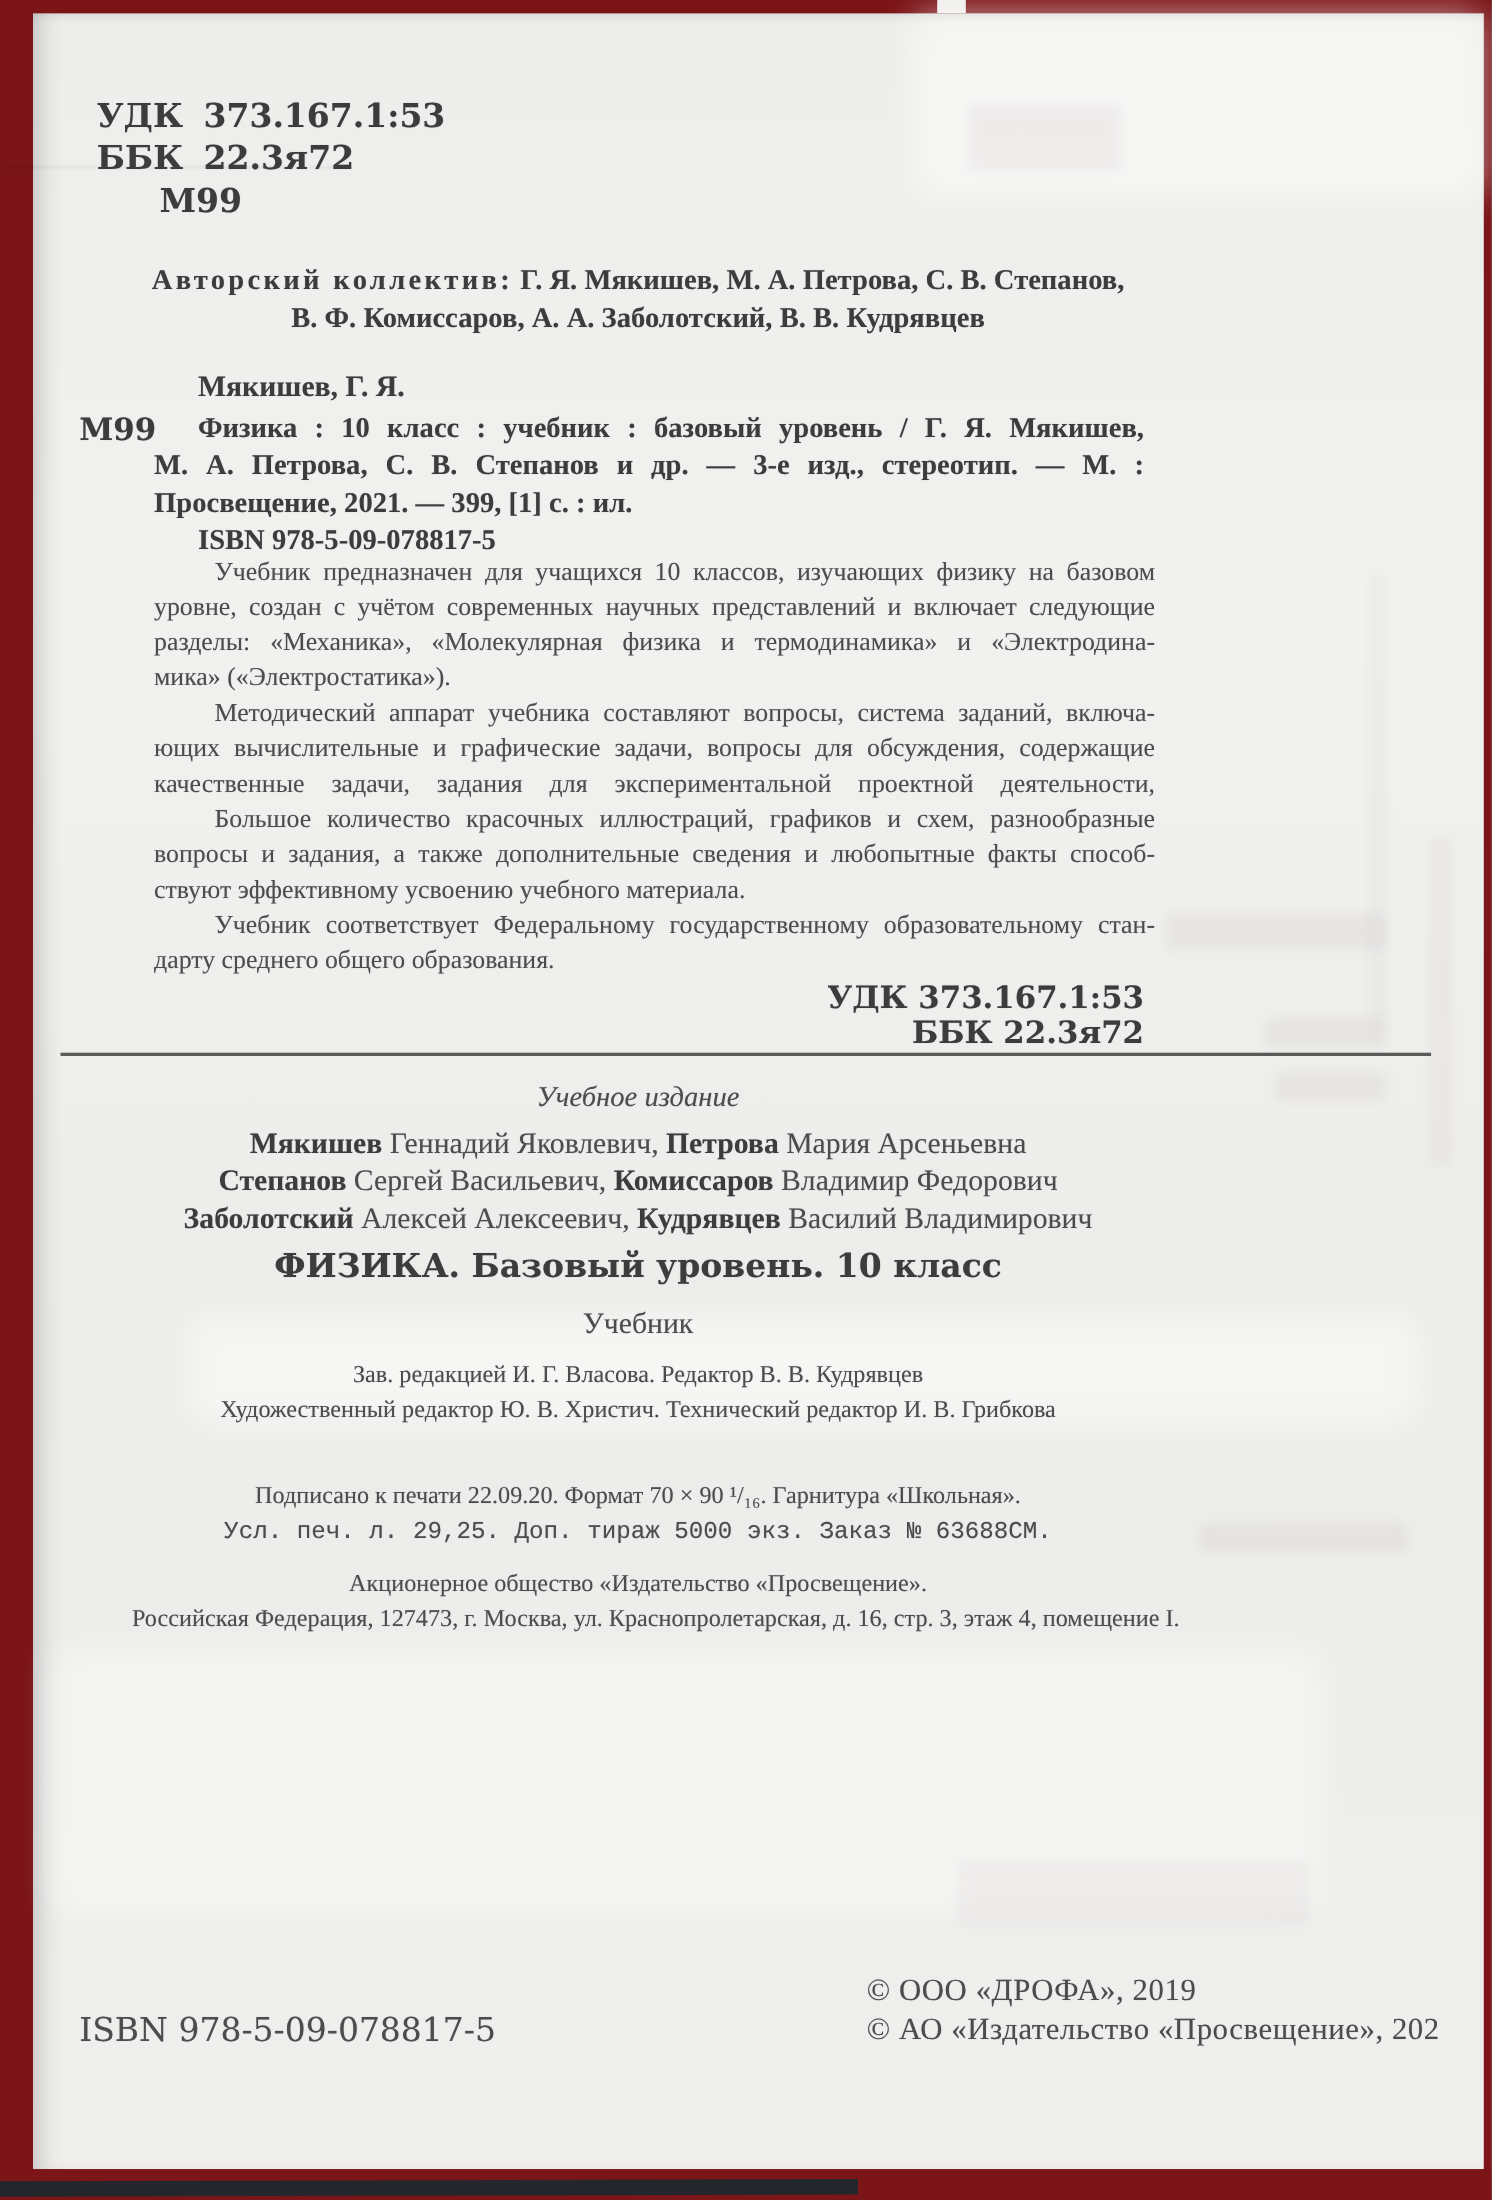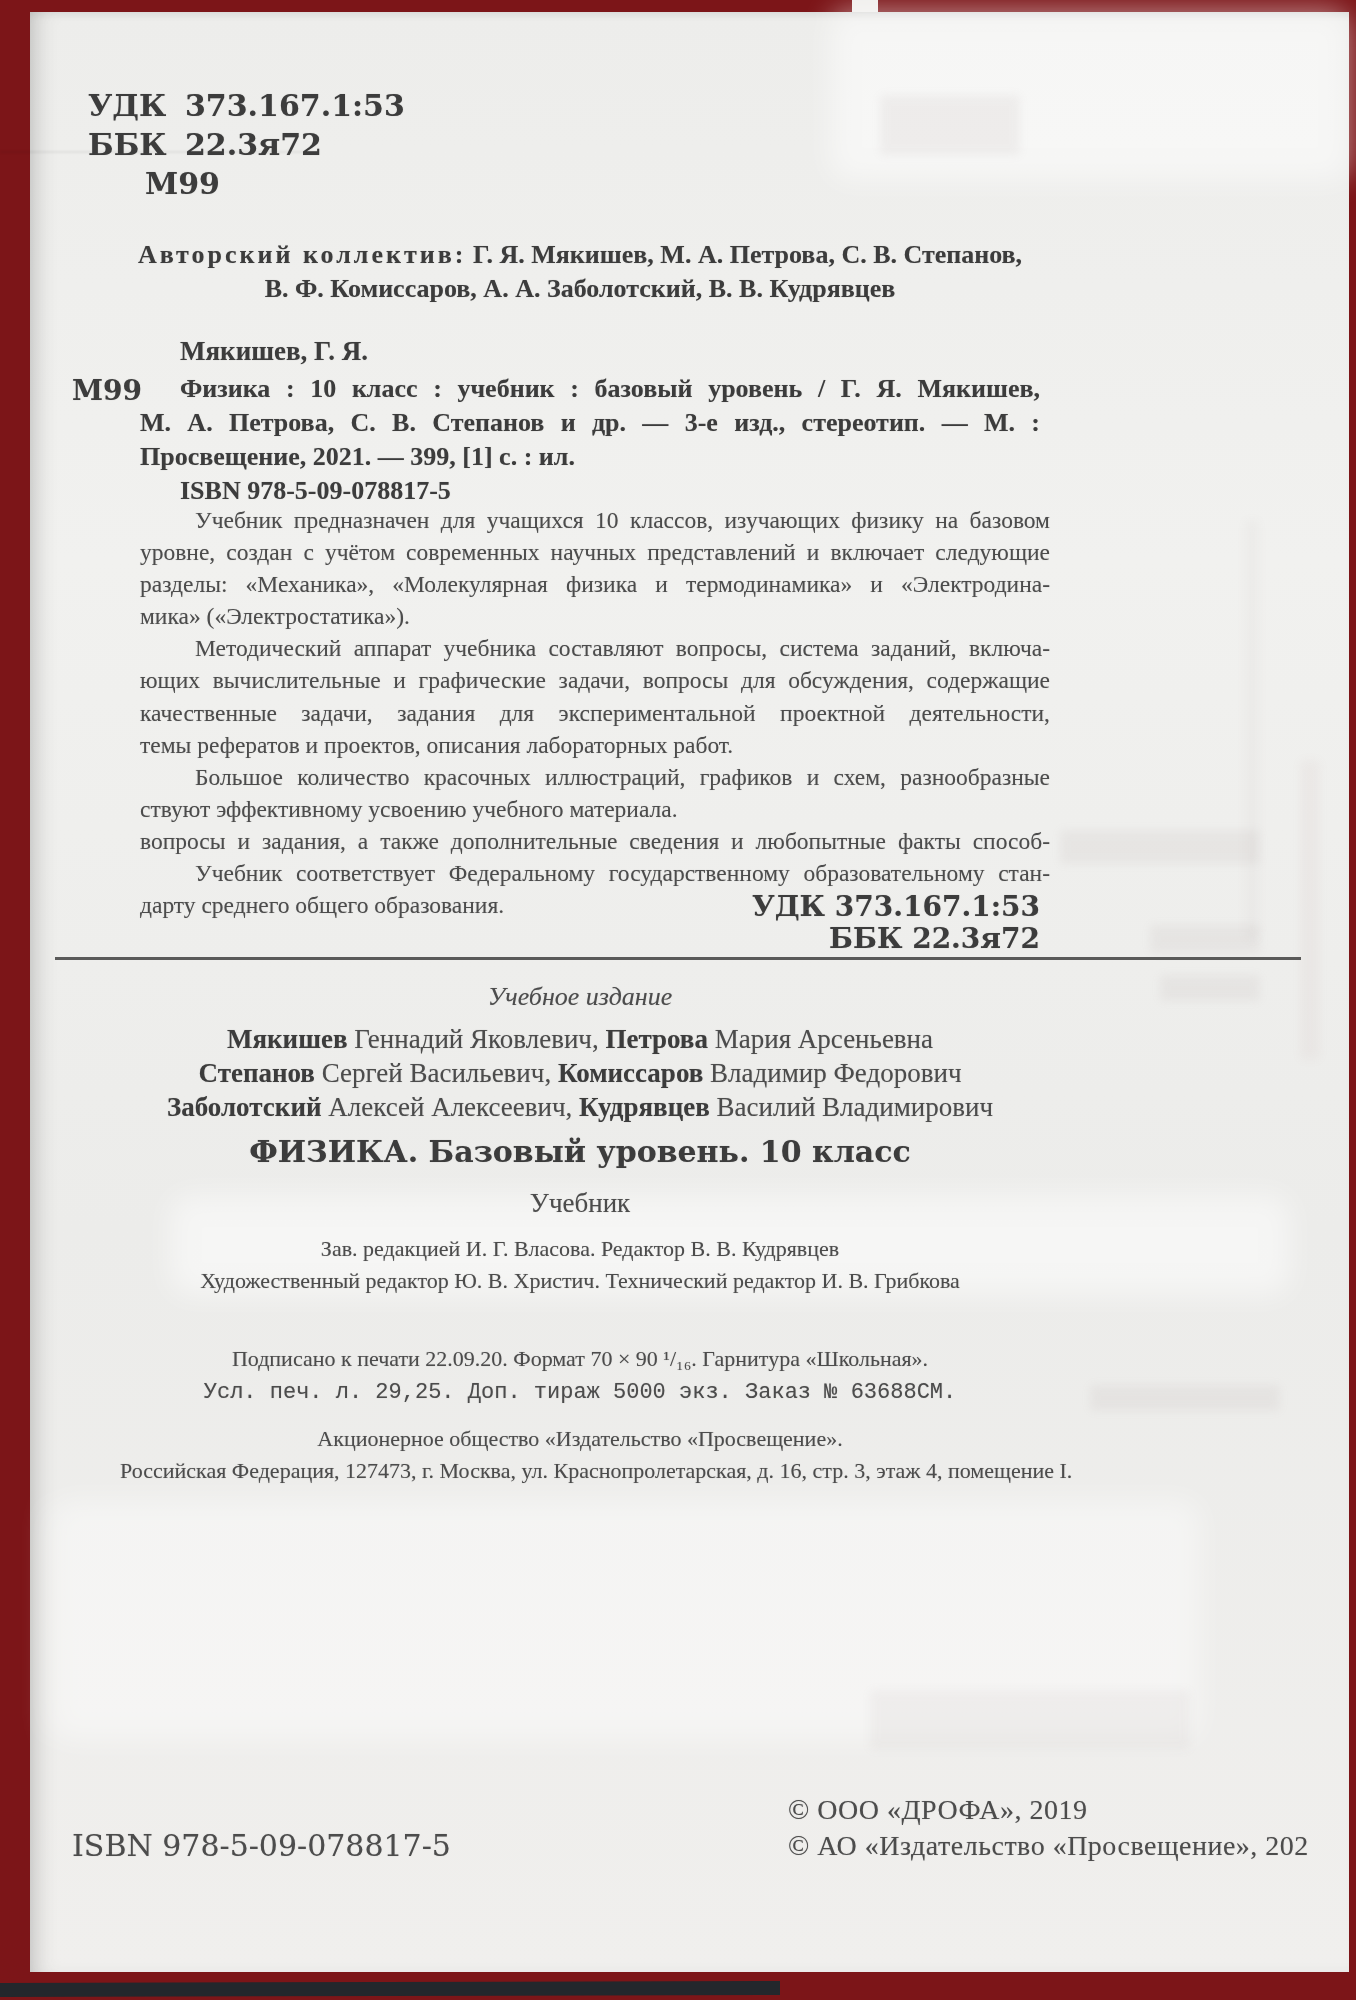--- a/index.html
+++ b/index.html
@@ -101,24 +101,23 @@
   </div>
 
   <div class="abs ann">
     <div class="ann-line ind j">Учебник предназначен для учащихся 10 классов, изучающих физику на базовом</div>
     <div class="ann-line j">уровне, создан с учётом современных научных представлений и включает следующие</div>
     <div class="ann-line j">разделы: «Механика», «Молекулярная физика и термодинамика» и «Электродина-</div>
     <div class="ann-line">мика» («Электростатика»).</div>
     <div class="ann-line ind j">Методический аппарат учебника составляют вопросы, система заданий, включа-</div>
     <div class="ann-line j">ющих вычислительные и графические задачи, вопросы для обсуждения, содержащие</div>
     <div class="ann-line j">качественные задачи, задания для экспериментальной проектной деятельности,</div>
-    <div class="ann-line">темы рефератов и проектов, описания лабораторных работ.</div>
     <div class="ann-line ind j">Большое количество красочных иллюстраций, графиков и схем, разнообразные</div>
+    <div class="ann-line j">вопросы и задания, а также дополнительные сведения и любопытные факты способ-</div>
     <div class="ann-line">ствуют эффективному усвоению учебного материала.</div>
-    <div class="ann-line j">вопросы и задания, а также дополнительные сведения и любопытные факты способ-</div>
     <div class="ann-line ind j">Учебник соответствует Федеральному государственному образовательному стан-</div>
     <div class="ann-line">дарту среднего общего образования.</div>
   </div>
 
   <div class="abs codes-bottom slab">
     <div class="txt">УДК 373.167.1:53</div>
     <div class="txt">ББК 22.3я72</div>
   </div>
 
   <div class="abs rule"></div>

